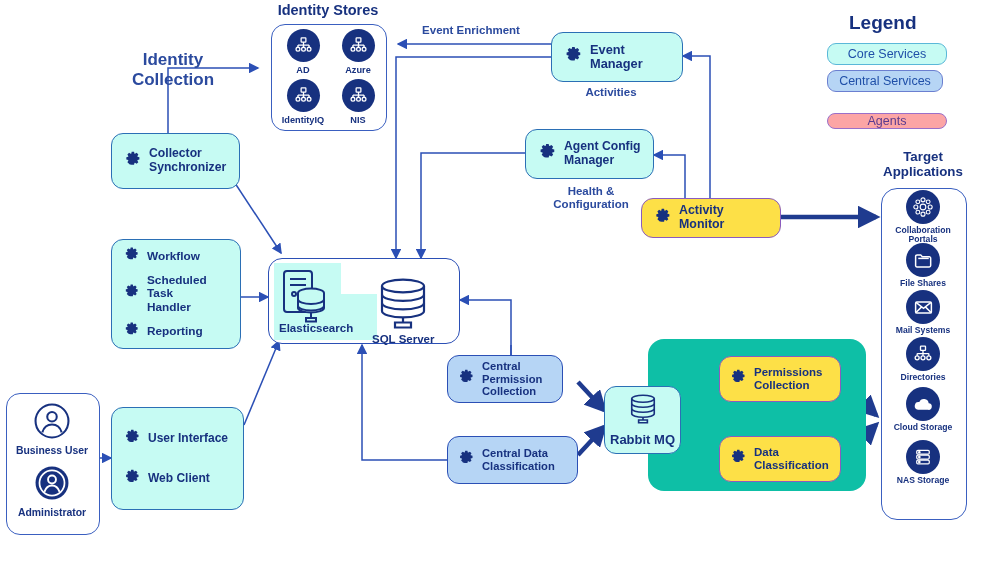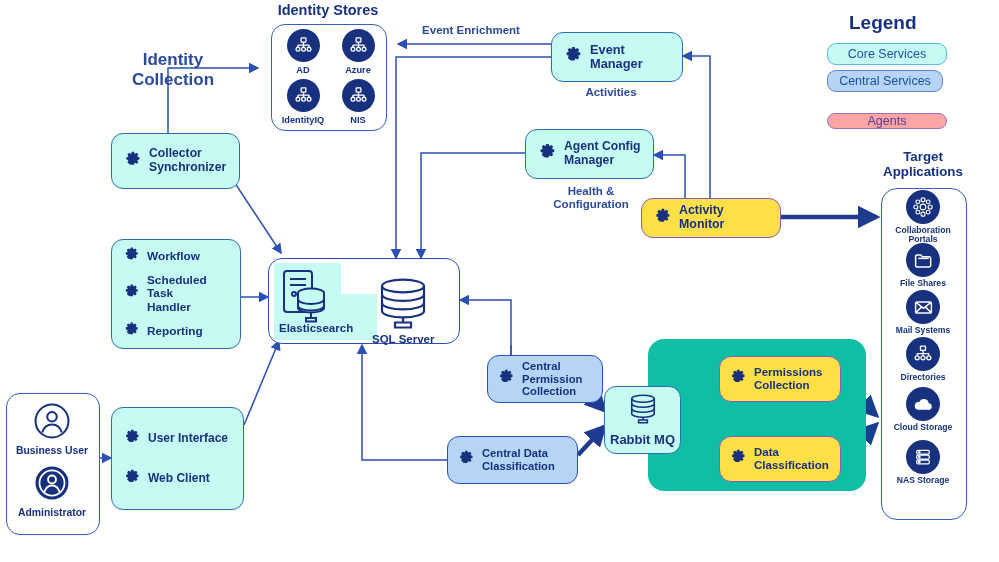--- a/index.html
+++ b/index.html
@@ -326,21 +326,21 @@
   <div style="position:absolute;left:371px;top:278px;">
     <svg width="64" height="52" viewBox="0 0 64 52" fill="none" stroke="#17317f" stroke-width="2.2">
       <ellipse cx="32" cy="8" rx="21" ry="6.4"></ellipse>
       <path d="M11 8 v25 c0 3.5 9.4 6.4 21 6.4s21-2.9 21-6.4 V8"></path>
       <path d="M11 16.5 c0 3.5 9.4 6.4 21 6.4s21-2.9 21-6.4 M11 25 c0 3.5 9.4 6.4 21 6.4s21-2.9 21-6.4"></path>
       <path d="M32 39.4 v5 M24 44.5 h16 v5 h-16z"></path>
     </svg>
   </div>
   <div class="store-cap" style="left:372px;top:333px;">SQL Server</div>
 
-  <div class="node central" style="left:447px;top:355px;width:116px;height:48px;padding:0 7px;margin-left:40px;">
+  <div class="node central" style="left:447px;top:355px;width:116px;height:48px;padding:0 7px;">
     <div class="row">
       <span class="gear">
         <svg width="20" height="20" viewBox="0 0 24 24" fill="#17317f">
           <path d="M12 8.2a3.8 3.8 0 100 7.6 3.8 3.8 0 000-7.6zm9-1.1l-2.1-.5-.2-.6 1.1-1.9-1.9-1.9-1.9 1.1-.6-.2L14.9 1h-2.7l-.5 2.1-.6.2L9.2 2.2 7.3 4.1l1.1 1.9-.2.6L6.1 7.1v2.7l2.1.5.2.6-1.1 1.9 1.9 1.9 1.9-1.1.6.2.5 2.1h2.7l.5-2.1.6-.2 1.9 1.1 1.9-1.9-1.1-1.9.2-.6 2.1-.5V7.1z" transform="translate(0,2.2)"></path>
         </svg>
       </span>
       <span class="label" style="font-size:11.2px;white-space:pre-line;">Central
 Permission
 Collection</span>
     </div>

